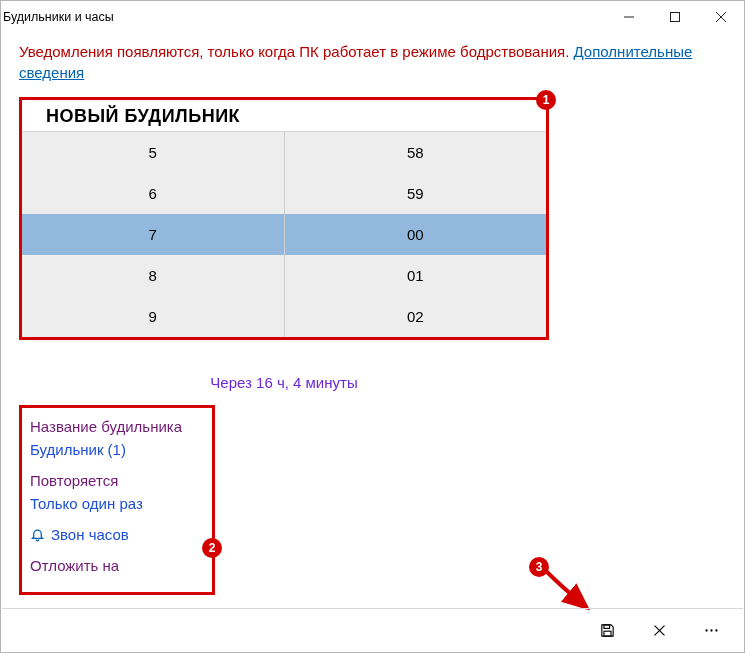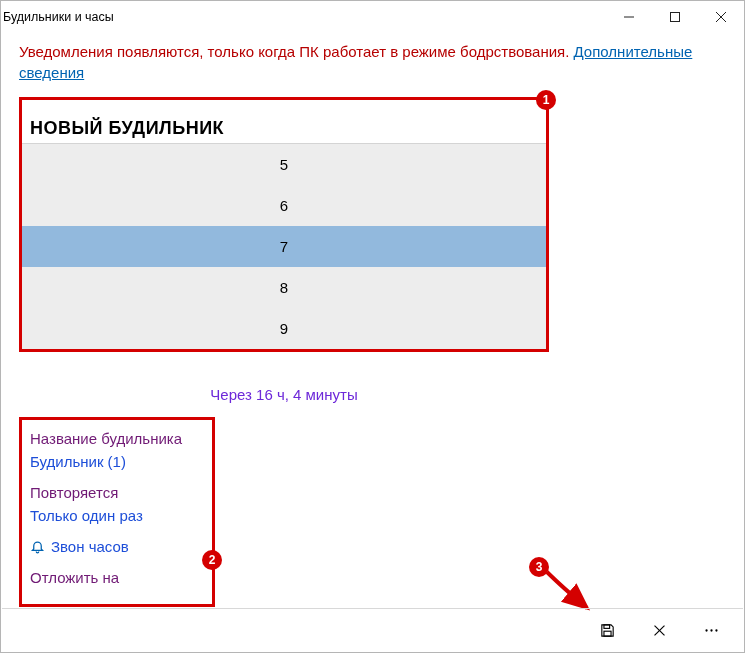--- a/index.html
+++ b/index.html
@@ -46,21 +46,22 @@
     line-height: 1.4;
   }
   .notice a {
     color: #0063b1;
     text-decoration: underline;
   }
   .section-title {
     font-weight: 700;
     font-size: 18px;
     letter-spacing: 0.5px;
-    padding: 18px 8px 4px 8px;
+    padding: 6px 8px 4px 8px;
+    margin-left: 16px;
   }
   .picker-box {
     position: relative;
     border: 3px solid #d40000;
     margin-top: 14px;
     width: 530px;
   }
   .picker-badge {
     position: absolute;
     top: -10px;
@@ -221,20 +222,27 @@
       <div class="picker-badge">1</div>
       <div class="section-title">НОВЫЙ БУДИЛЬНИК</div>
       <div class="picker-table">
         <div class="picker-col">
           <div class="picker-row">5</div>
           <div class="picker-row">6</div>
           <div class="picker-row selected">7</div>
           <div class="picker-row">8</div>
           <div class="picker-row">9</div>
         </div>
+        <div class="picker-col">
+          <div class="picker-row">58</div>
+          <div class="picker-row">59</div>
+          <div class="picker-row selected">00</div>
+          <div class="picker-row">01</div>
+          <div class="picker-row">02</div>
+        </div>
       </div>
     </div>
     <div class="eta">Через 16 ч, 4 минуты</div>
 
     <div class="settings-box">
       <div class="settings-badge">2</div>
 
       <div class="setting-group">
         <div class="setting-label">Название будильника</div>
         <div class="setting-value">Будильник (1)</div>

